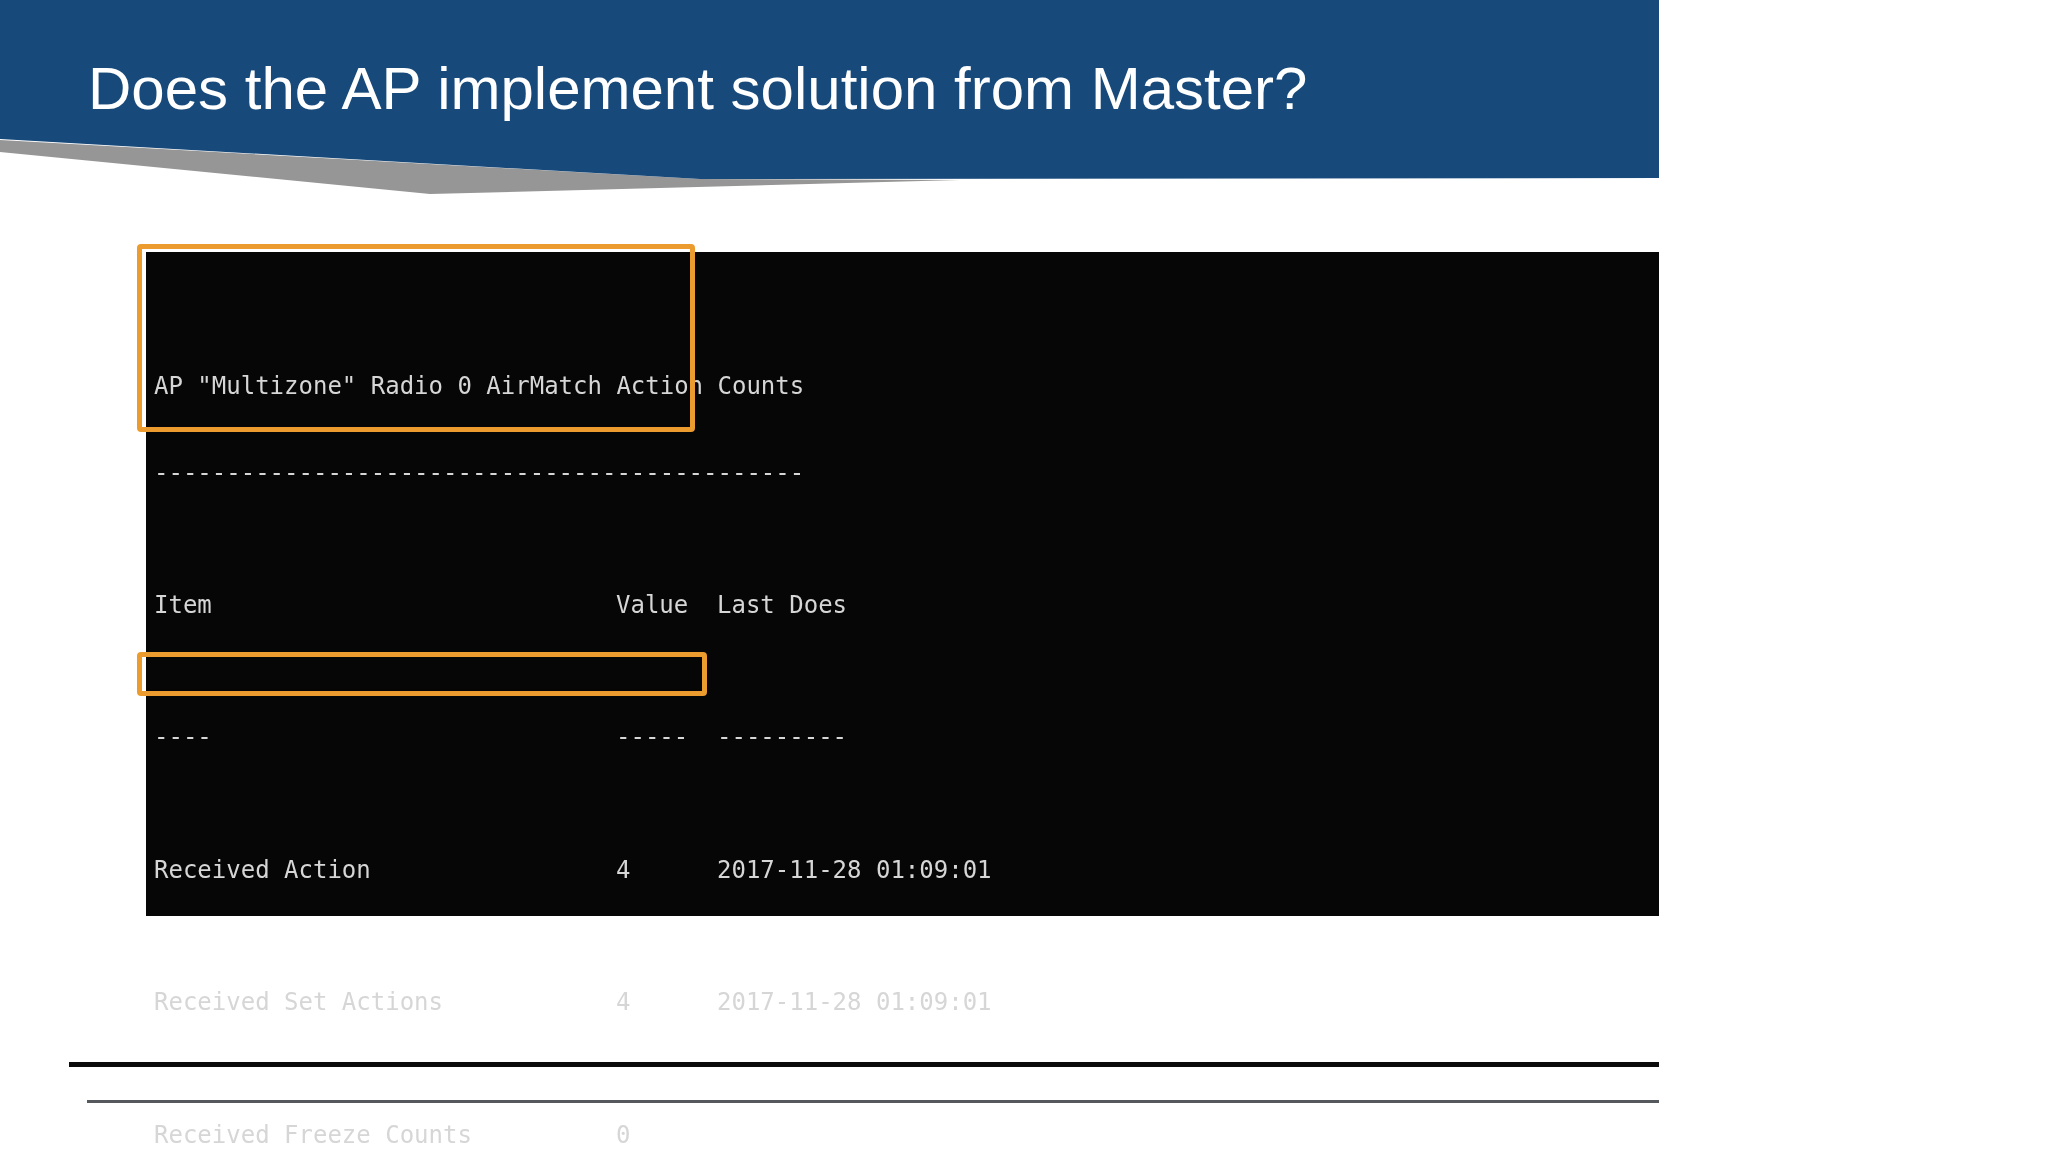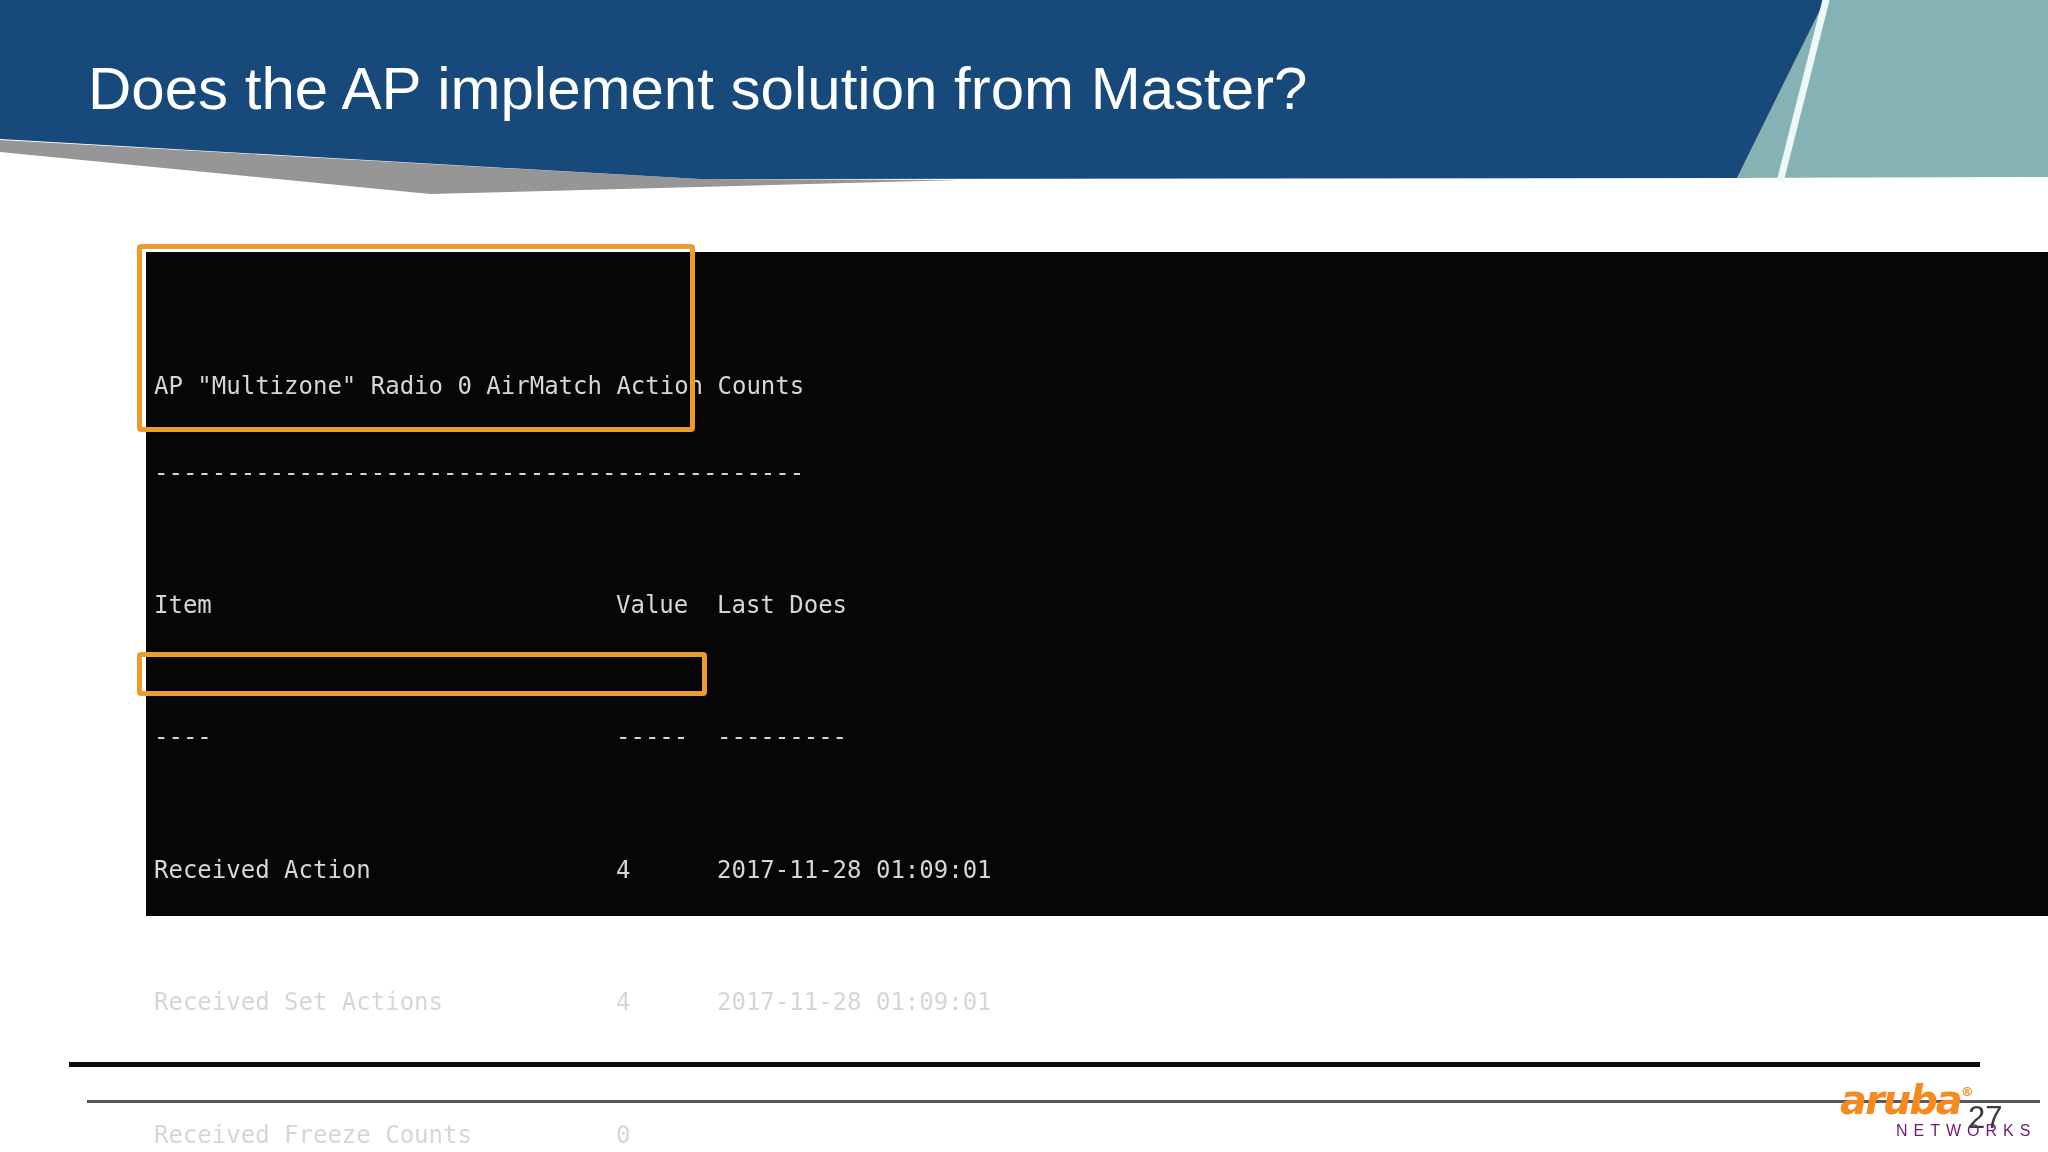--- a/index.html
+++ b/index.html
@@ -1,16 +1,16 @@
 <!DOCTYPE html>
 <html><head>
 <meta charset="utf-8">
 <style>
   html,body{margin:0;padding:0;background:#ffffff;}
-  .slide{position:relative;width:2048px;height:1152px;background:#ffffff;overflow:hidden;
+  .slide{position:relative;width:1659px;height:1152px;background:#ffffff;overflow:hidden;
          font-family:"Liberation Sans",sans-serif;}
 
   
   .banner-svg{position:absolute;left:0;top:0;}
   .slide-title{position:absolute;left:88px;top:54px;margin:0;color:#ffffff;
                font-size:60px;font-weight:400;letter-spacing:0;white-space:nowrap;}
 
   
   .terminal{position:absolute;left:146px;top:252px;width:1902px;height:664px;
             background:#060606;color:#d6d6d6;

